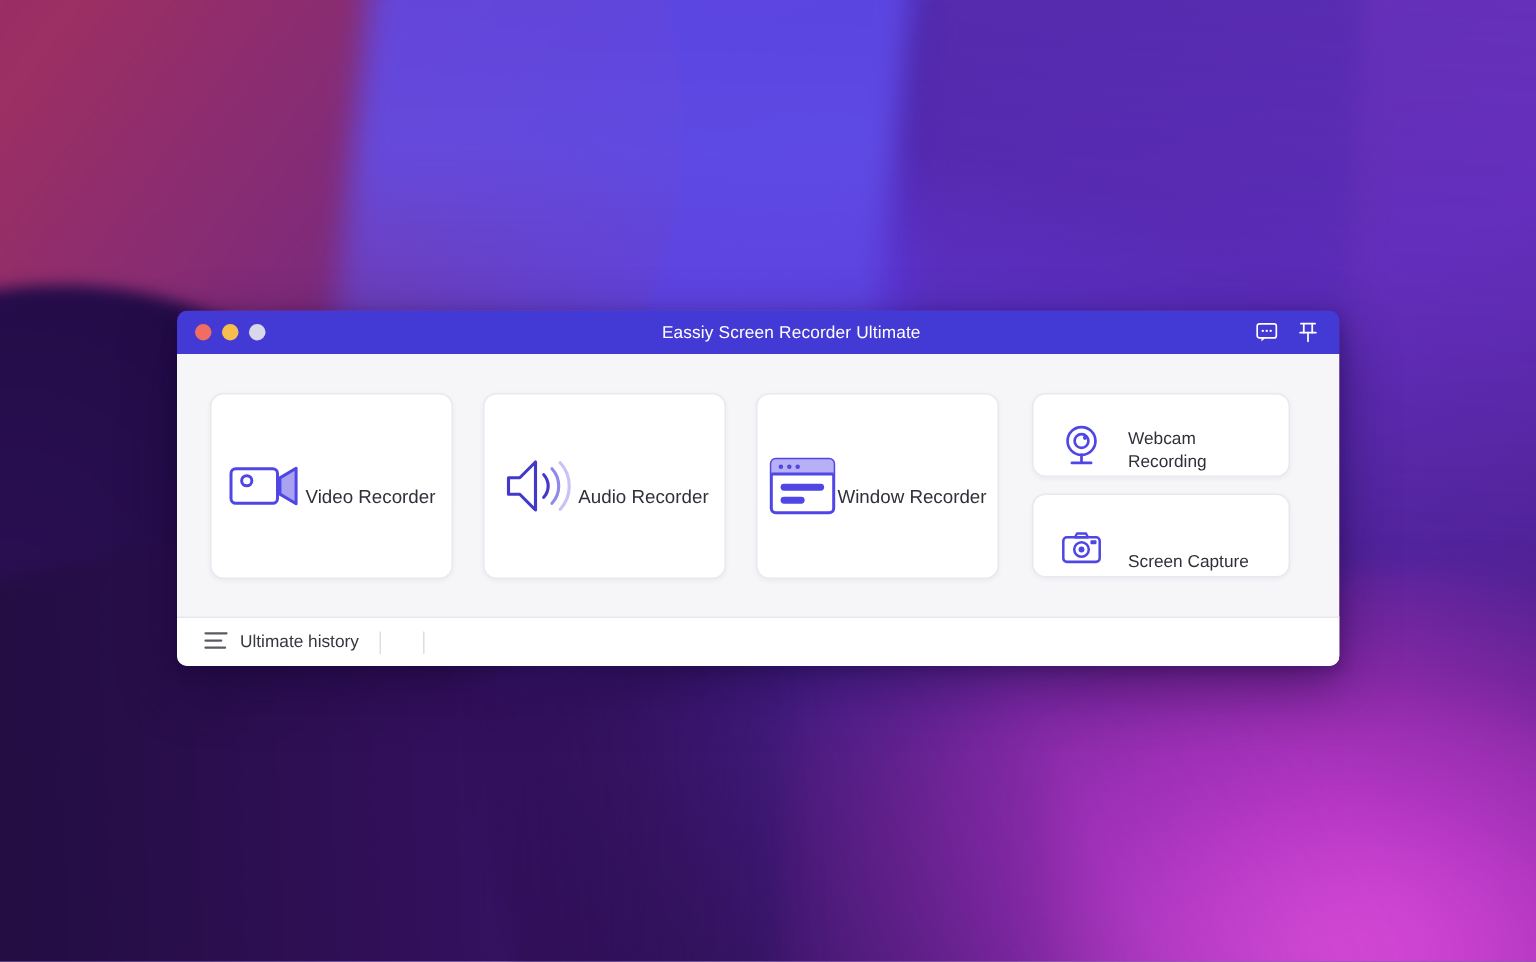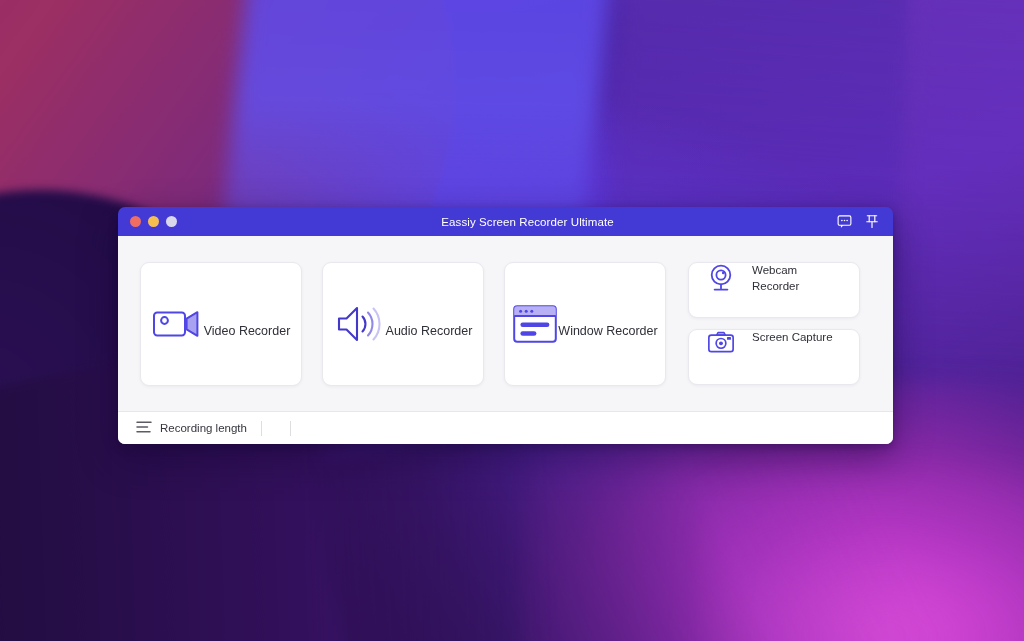--- a/index.html
+++ b/index.html
@@ -201,21 +201,21 @@
     margin-left: 2px;
   }
   .small-card {
     width: 172px;
     height: 56px;
     background: #ffffff;
     border: 1px solid #e8e8ee;
     border-radius: 9px;
     box-shadow: 0 1px 3px rgba(90,80,140,.07);
     display: flex;
-    align-items: flex-start;
+    align-items: flex-end;
     padding-left: 18px;
     gap: 17px;
     cursor: pointer;
   }
   .small-card .label {
     font-size: 11.5px;
     color: #2f3038;
     line-height: 1.35;
   }
 
@@ -344,21 +344,21 @@
               <svg width="28" height="30" viewBox="0 0 28 30" fill="none">
                 <circle cx="14" cy="12" r="9.3" stroke="#4f46e5" stroke-width="1.8"></circle>
                 <circle cx="14" cy="12" r="4.6" stroke="#4f46e5" stroke-width="1.8"></circle>
                 <circle cx="16.3" cy="9.9" r="1.35" fill="#4f46e5"></circle>
                 <path d="M14 21.3 V25.6" stroke="#4f46e5" stroke-width="1.8" stroke-linecap="round"></path>
                 <path d="M7.6 26.6 H20.4" stroke="#4f46e5" stroke-width="1.8" stroke-linecap="round"></path>
               </svg>
             </span>
             <span class="label">
               <span>Webcam</span><br>
-              <span>Recorder</span>
+              <span>Recording</span>
             </span>
           </div>
 
           <div class="small-card">
             <span>
               <svg width="28" height="26" viewBox="0 0 30 26" fill="none">
                 <path d="M10.4 4.6 L11.8 1.9 H18.2 L19.6 4.6 Z" stroke="#4f46e5" stroke-width="1.7" stroke-linejoin="round"></path>
                 <rect x="2" y="4.6" width="26" height="17.6" rx="2.6" stroke="#4f46e5" stroke-width="1.8"></rect>
                 <circle cx="15" cy="13.4" r="5.2" stroke="#4f46e5" stroke-width="1.8"></circle>
                 <circle cx="15" cy="13.4" r="2.1" fill="#4f46e5"></circle>
@@ -374,21 +374,21 @@
       <div class="toolbar">
 
         <div class="tool-item">
           <span>
             <svg width="16" height="14" viewBox="0 0 16 14" fill="none" stroke="#5a5b63" stroke-width="1.5" stroke-linecap="round">
               <path d="M1 2.2 H15"></path>
               <path d="M1 7 H11.5"></path>
               <path d="M1 11.8 H14"></path>
             </svg>
           </span>
-          <span>Recording length</span>
+          <span>Ultimate history</span>
         </div>
 
         <div class="tool-sep"></div>
 
 
         <div class="tool-sep end"></div>
       </div>
 
     </div>
   </div>

